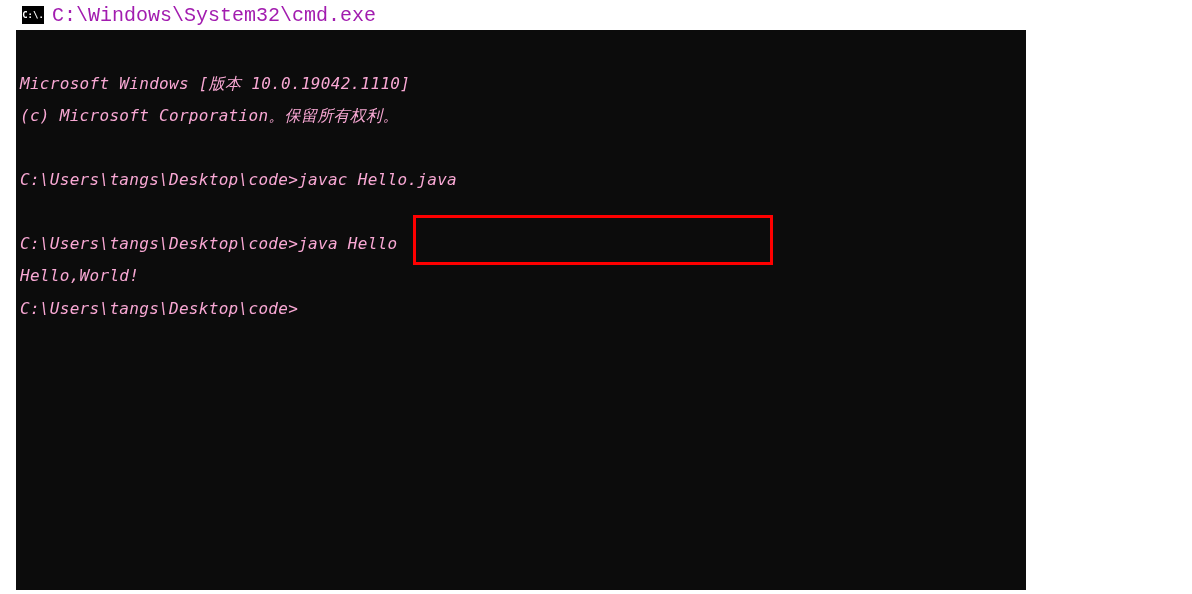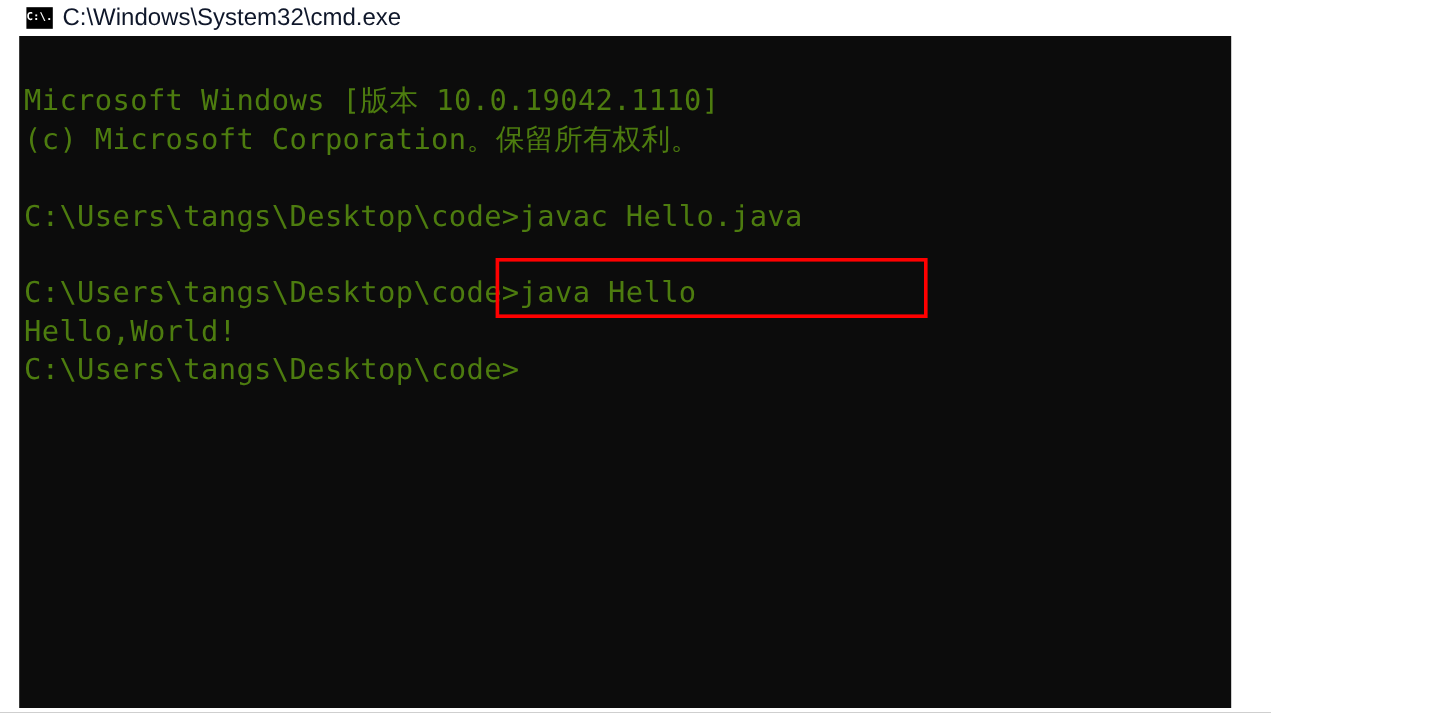--- a/index.html
+++ b/index.html
@@ -31,35 +31,36 @@
       color: #ffffff;
       font-size: 9px;
       font-weight: bold;
       display: flex;
       align-items: center;
       justify-content: center;
       font-family: Consolas, monospace;
     }
     .titlebar-text {
       font-size: 20px;
-      color: #0f172a;
-      font-family: Liberation Sans, sans-serif;
+      color: #a21caf;
+      font-family: Liberation Mono, monospace;
       text-align: center;
     }
     .terminal {
       background: #0c0c0c;
-      color: #4d7c0f;
+      color: #f9a8d4;
       font-family: "NSimSun", "SimSun", Consolas, monospace;
-      font-size: 24px;
+      font-size: 16px;
       line-height: 32px;
       padding: 6px 4px 4px 4px;
       min-height: 560px;
       white-space: pre;
       position: relative;
       letter-spacing: 0.3px;
+      font-style: italic;
     }
     .line {
       white-space: pre;
     }
     .highlight-box {
       position: absolute;
       border: 3px solid #ff0000;
       pointer-events: none;
     }
     .cursor {

